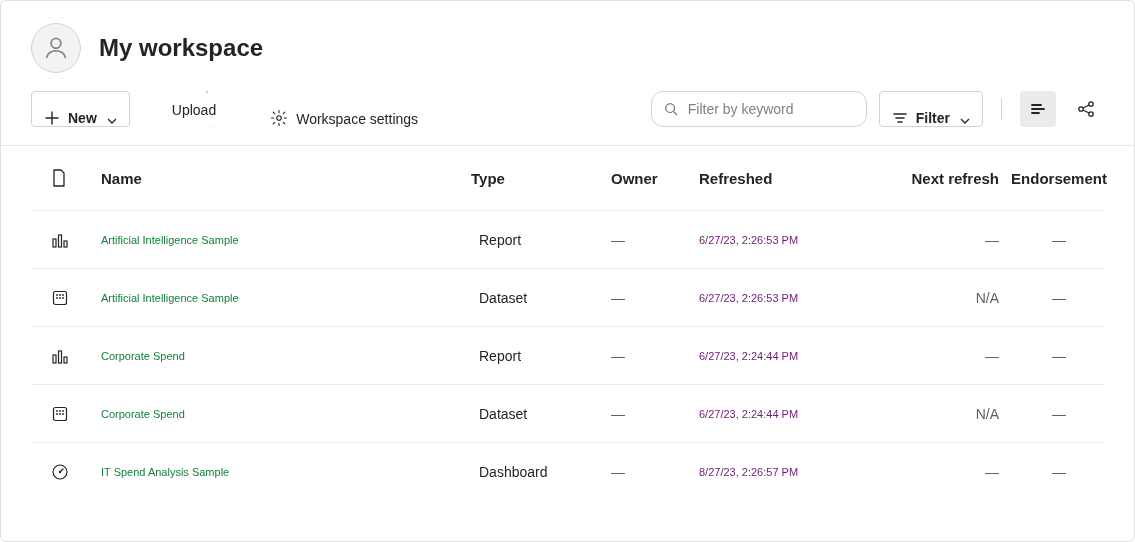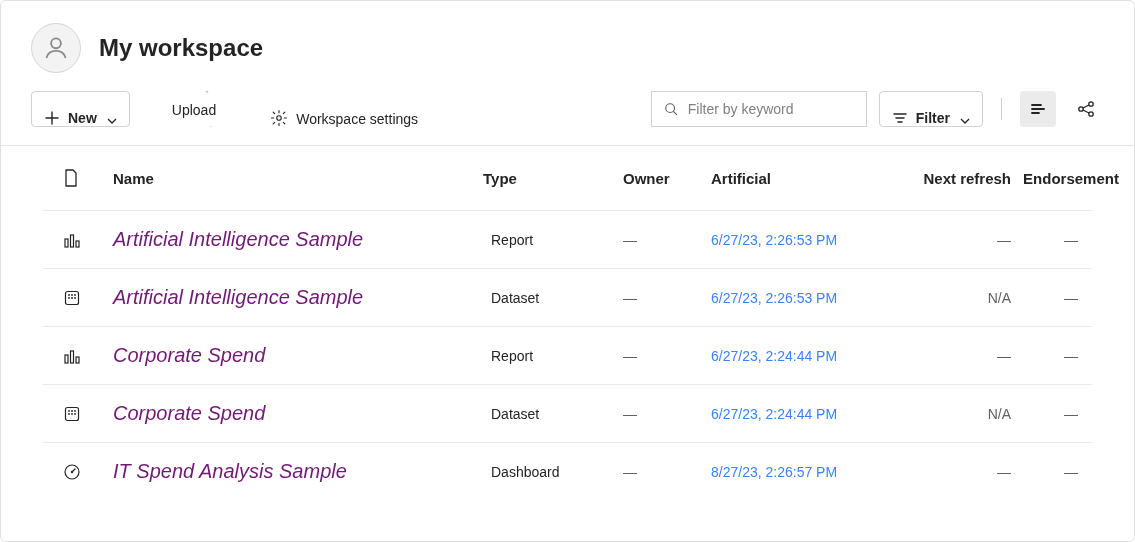--- a/index.html
+++ b/index.html
@@ -70,21 +70,21 @@
       font-weight: 400;
     }
     .spacer {
       flex: 1;
     }
     .search-wrap {
       display: flex;
       align-items: center;
       height: 36px;
       border: 1px solid #d1d1d1;
-      border-radius: 0;
+      border-radius: 12px;
       padding: 0 12px;
       gap: 10px;
       width: 216px;
     }
     .search-wrap input {
       border: none;
       outline: none;
       font-size: 14px;
       color: #616161;
       width: 100%;
@@ -108,46 +108,45 @@
       border: none;
       border-radius: 4px;
       background: transparent;
       cursor: pointer;
     }
     .icon-btn.active {
       background: #ebebeb;
     }
     .table {
       width: 100%;
-      padding: 0 42px;
+      padding: 0 30px;
     }
     .table-header, .table-row {
       display: grid;
       grid-template-columns: 70px 370px 140px 88px 180px 130px 100px;
       align-items: center;
       height: 58px;
     }
     .table-header {
       font-weight: 600;
       font-size: 15px;
       color: #242424;
       height: 64px;
     }
     .table-row {
       border-top: 1px solid #ebebeb;
       font-size: 14px;
     }
     .table-row .name-cell {
+      color: #15803d;
+      font-size: 11px;
+    }
+    .table-row .time-cell {
       color: #701a75;
-      font-size: 20px;
-      font-style: italic;
-    }
-    .table-row .time-cell {
-      color: #3b82f6;
-      font-size: 14px;
+      font-size: 11px;
     }
     .type-cell {
       color: #242424;
       margin-left: 8px;
     }
     .dash {
       color: #616161;
     }
     .icon-cell {
       display: flex;
@@ -251,21 +250,21 @@
 <div class="table">
   <div class="table-header">
     <div class="icon-cell">
       <svg width="16" height="18" viewBox="0 0 16 18">
         <path d="M3 1h7l3 3v13H3z" fill="none" stroke="#242424" stroke-width="1.3" stroke-linejoin="round"></path>
       </svg>
     </div>
     <div>Name</div>
     <div>Type</div>
     <div>Owner</div>
-    <div>Artificial</div>
+    <div>Refreshed</div>
     <div class="nr-cell">Next refresh</div>
     <div class="end-cell">Endorsement</div>
   </div>
   <div id="rows">
   <div class="table-row">
     <div class="icon-cell">
           <svg width="18" height="18" viewBox="0 0 18 18">
             <rect x="2" y="8" width="3" height="8" fill="none" stroke="#242424" stroke-width="1.2"></rect>
             <rect x="7.5" y="4" width="3" height="12" fill="none" stroke="#242424" stroke-width="1.2"></rect>
             <rect x="13" y="10" width="3" height="6" fill="none" stroke="#242424" stroke-width="1.2"></rect>

